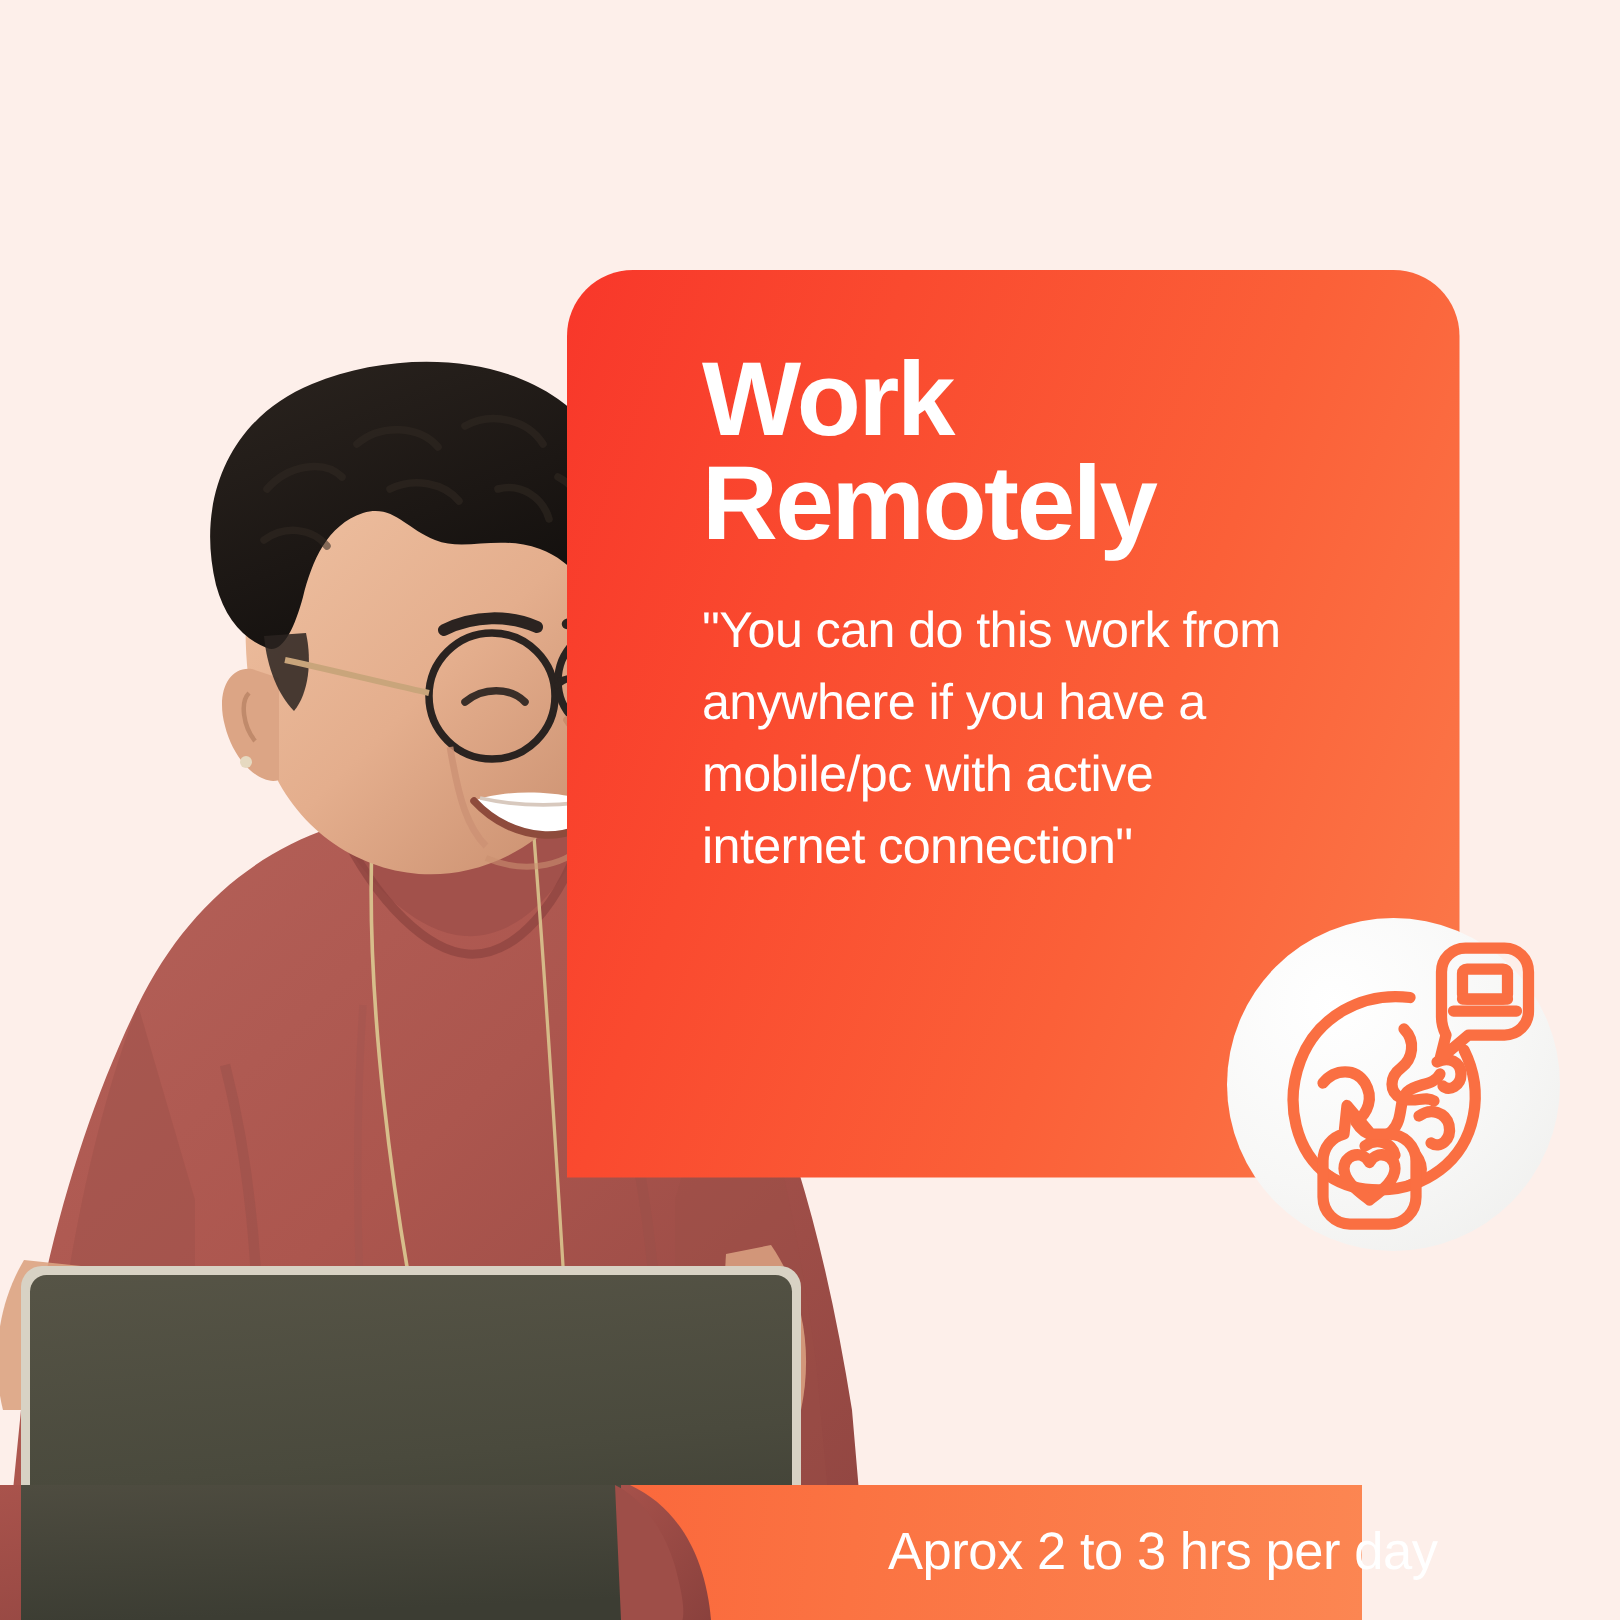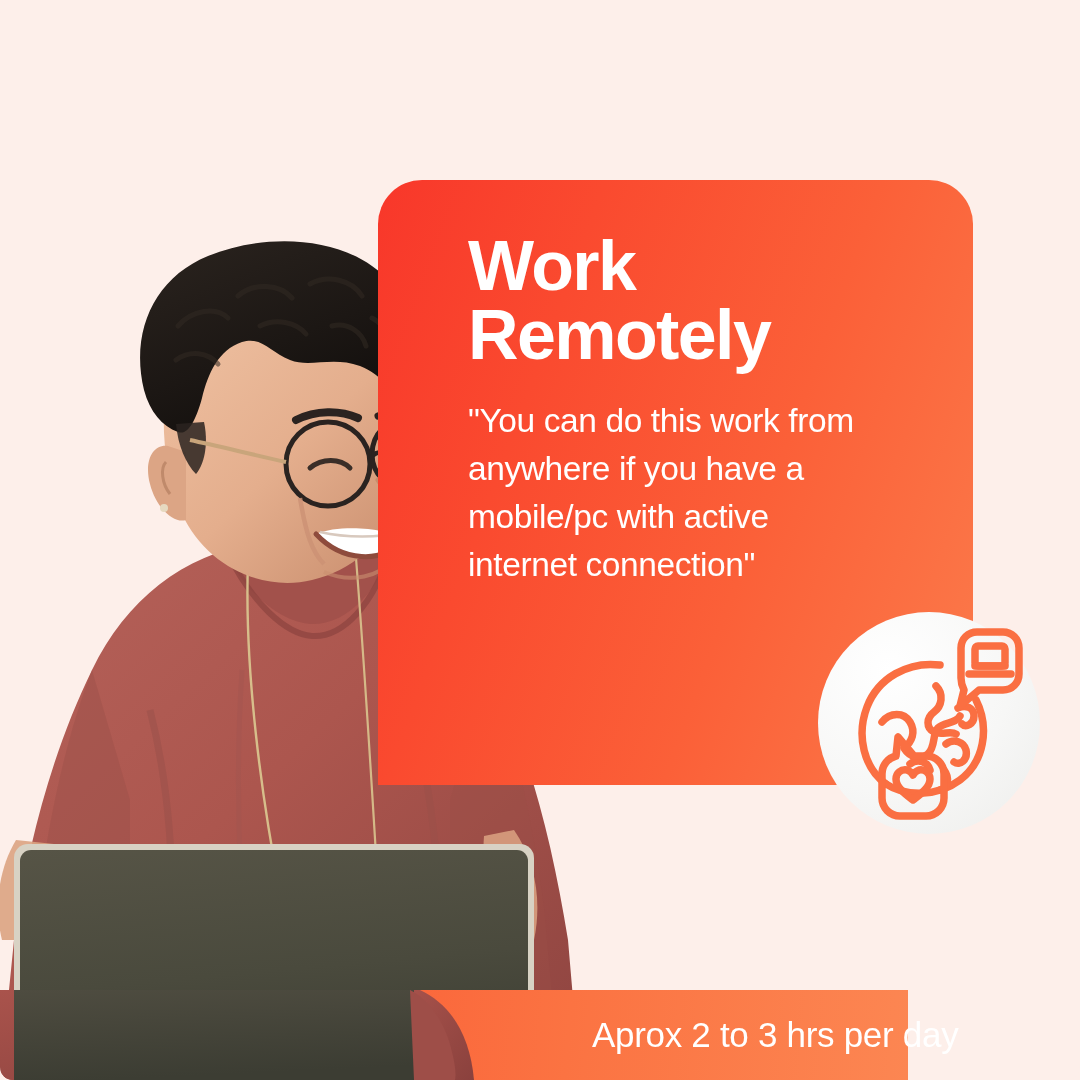--- a/index.html
+++ b/index.html
@@ -1,21 +1,21 @@
 <!DOCTYPE html>
 <html><head>
 <meta charset="utf-8">
 <style>
   html,body{margin:0;padding:0;}
   body{
     width:1080px;height:1080px;overflow:hidden;
     font-family:"Liberation Sans","DejaVu Sans",sans-serif;
     background:#FDEFEA;
   }
-  #stage{position:relative;width:1080px;height:1080px;overflow:hidden;background:#FDEFEA;border-radius:13px;}
+  #stage{position:relative;width:1080px;height:1080px;overflow:hidden;background:#FDEFEA;}
 
   
   .photo{position:absolute;left:-20px;top:240px;width:620px;height:840px;}
   .photo svg{display:block;width:100%;height:100%;}
 
   
   .card{
     position:absolute;left:378px;top:180px;width:595px;height:605px;
     border-radius:44px 44px 0 0;
     background:linear-gradient(110deg,#F8372A 0%,#FA4A2F 28%,#FB6038 62%,#FB7B4B 100%);

